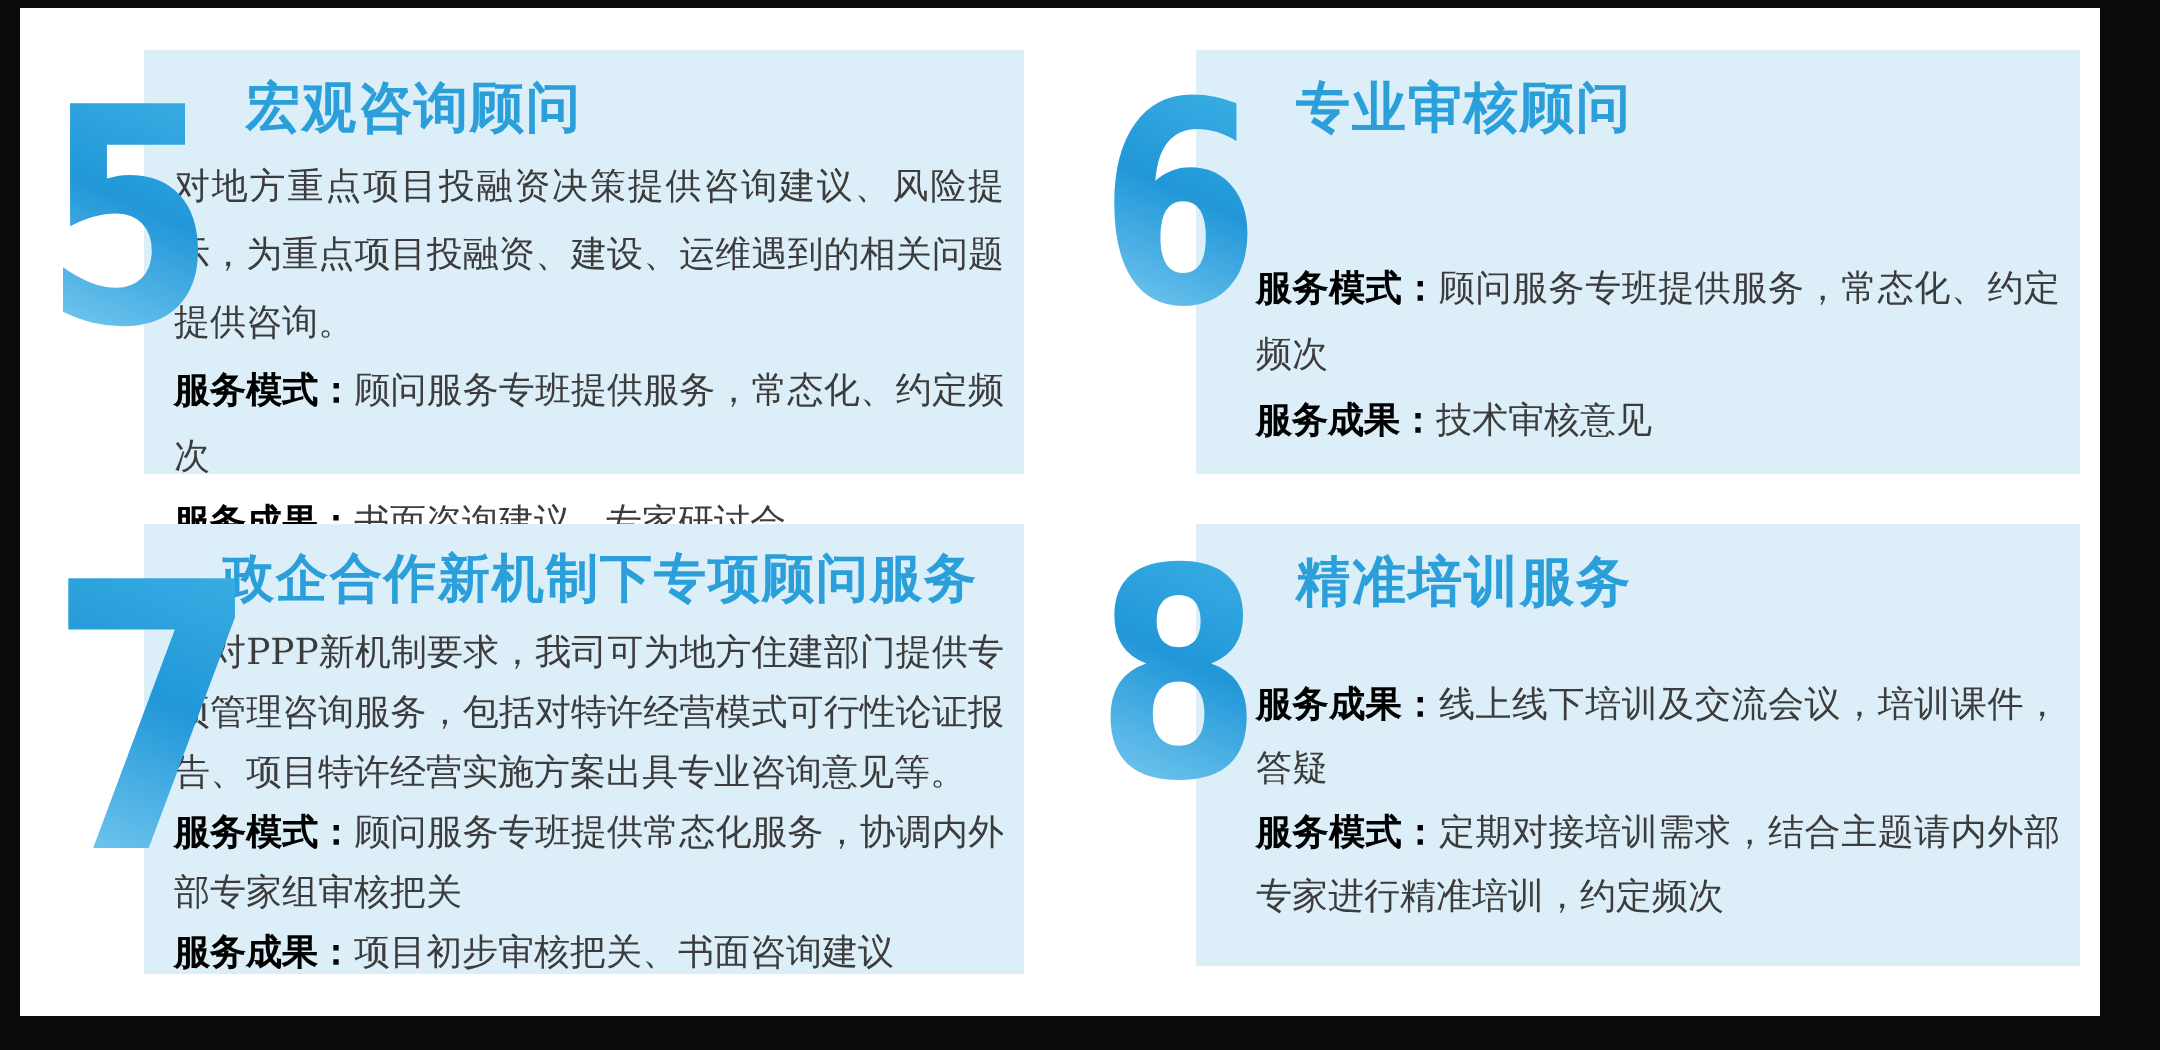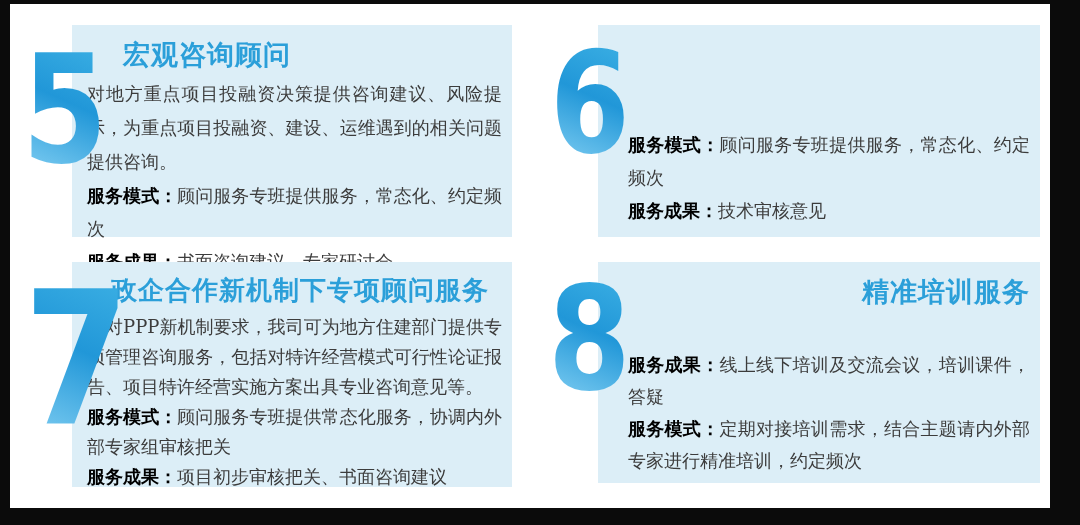--- a/index.html
+++ b/index.html
@@ -20,21 +20,21 @@
     position: absolute;
     background: #dceef7;
     display: flex;
     flex-direction: column;
     box-sizing: border-box;
     padding: 14px 10px 10px 15px;
   }
   .card-a { left: 62px;  top: 21px;  width: 440px; height: 212px; }
   .card-b { left: 588px; top: 21px;  width: 442px; height: 212px; padding-left: 30px; }
   .card-c { left: 62px;  top: 258px; width: 440px; height: 225px; padding-top: 12px; }
-  .card-d { left: 588px; top: 258px; width: 442px; height: 221px; padding-left: 30px; padding-bottom: 6px; align-items: flex-end; }
+  .card-d { left: 588px; top: 258px; width: 442px; height: 221px; padding-left: 30px; padding-bottom: 18px; }
 
   .card-title {
     margin: 0 0 4px 36px;
     font-size: 27px;
     font-weight: bold;
     color: #2b9fd9;
     letter-spacing: 1px;
     line-height: 32px;
   }
   .card-c .card-title { margin-left: 24px; font-size: 26px; }
@@ -91,20 +91,21 @@
     <h2 class="card-title">宏观咨询顾问</h2>
     <p class="card-body">对地方重点项目投融资决策提供咨询建议、风险提示，为重点项目投融资、建设、运维遇到的相关问题提供咨询。</p>
     <div class="meta">
       <p><span class="label">服务模式：</span><span>顾问服务专班提供服务，常态化、约定频次</span></p>
       <p><span class="label">服务成果：</span><span>书面咨询建议、专家研讨会</span></p>
     </div>
   </section>
 
   <div class="big-number n6">6</div>
   <section class="card card-b">
+    <h2 class="card-title">专业审核顾问</h2>
     <div class="meta">
       <p><span class="label">服务模式：</span><span>顾问服务专班提供服务，常态化、约定频次</span></p>
       <p><span class="label">服务成果：</span><span>技术审核意见</span></p>
     </div>
   </section>
 
   <div class="big-number n7">7</div>
   <section class="card card-c">
     <h2 class="card-title">政企合作新机制下专项顾问服务</h2>
     <p class="card-body">针对PPP新机制要求，我司可为地方住建部门提供专项管理咨询服务，包括对特许经营模式可行性论证报告、项目特许经营实施方案出具专业咨询意见等。</p>

